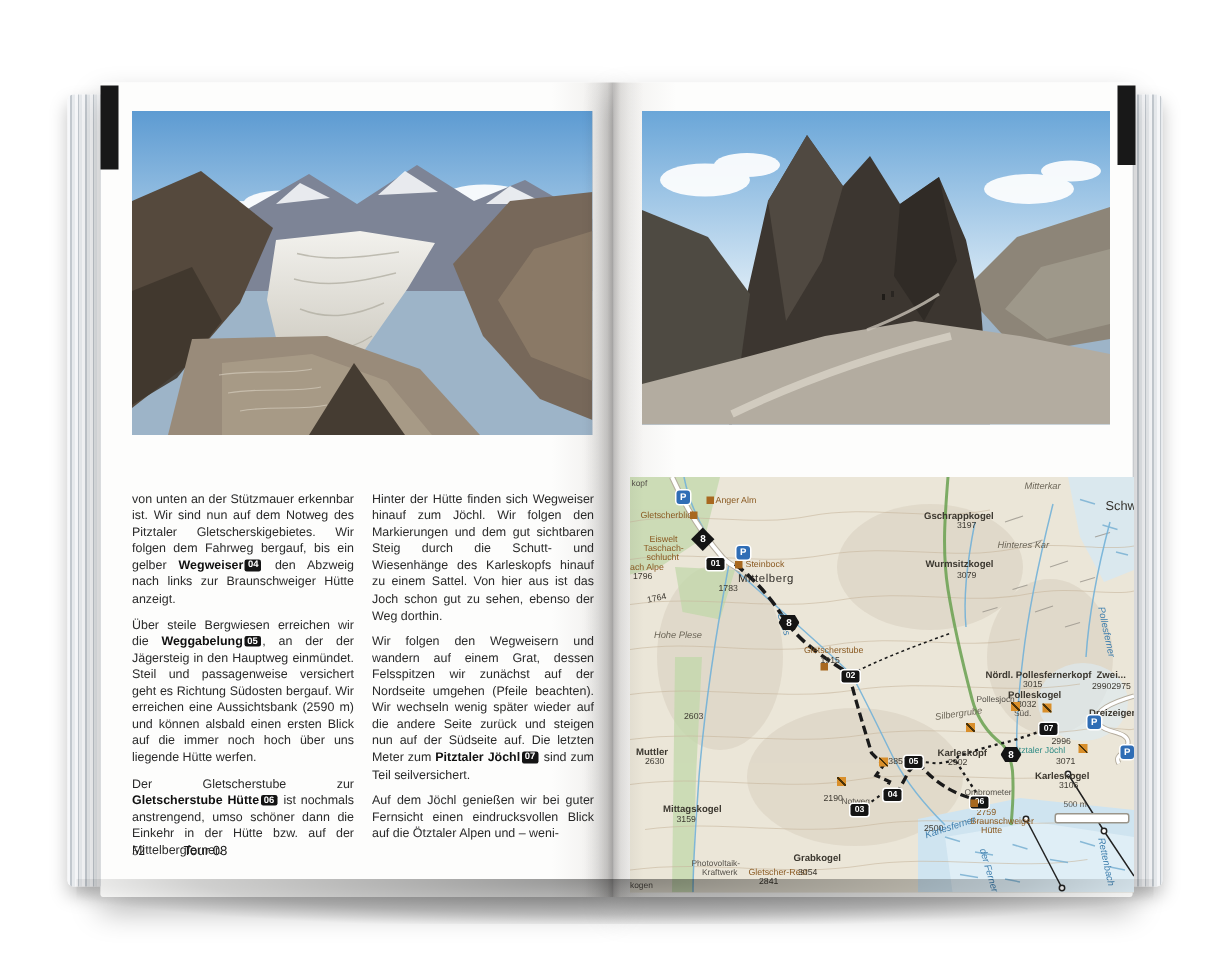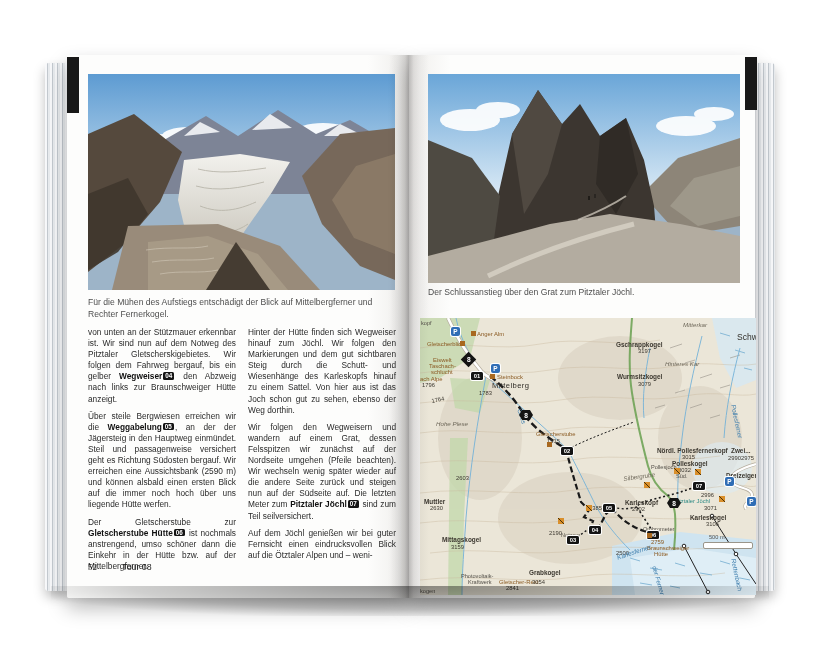--- a/index.html
+++ b/index.html
@@ -116,21 +116,20 @@
           <polygon points="40,152 130,150 192,172 232,216 24,216" fill="#998b7a"></polygon>
           <polygon points="60,168 120,162 170,180 200,216 60,216" fill="#a99b87" opacity=".9"></polygon>
           <polygon points="118,216 148,168 182,216" fill="#453c32"></polygon>
           <g stroke="#cfc6b6" stroke-width=".8" fill="none" opacity=".8">
             <path d="M58,176 C84,172 102,176 120,172"></path>
               <path d="M64,188 C88,184 108,188 126,184"></path>
             <path d="M72,200 C94,196 112,200 130,196"></path>
           </g>
         </svg>
       </div>
-      <div class="caption" style="left:21px;top:242px;width:307px;">Für die Mühen des Aufstiegs entschädigt der Blick auf Mittelbergferner und Rechter Fernerkogel.</div>
 
       <div class="cols" style="left:0;top:272px;">
         <div class="col" style="left:21px;">
             <p class="para"><span>von unten an der Stützmauer erkennbar ist. Wir sind nun auf dem Notweg des Pitztaler Gletscherskigebietes. Wir folgen dem Fahrweg bergauf, bis ein gelber </span><span class="bold">Wegweiser</span><span class="tbadge">04</span><span> den Abzweig nach links zur Braunschweiger Hütte anzeigt.</span></p>
             <p class="para"><span>Über steile Bergwiesen erreichen wir die </span><span class="bold">Weggabelung</span><span class="tbadge">05</span><span>, an der der Jägersteig in den Hauptweg einmündet. Steil und passagenweise versichert geht es Richtung Südosten bergauf. Wir erreichen eine Aussichtsbank (2590 m) und können alsbald einen ersten Blick auf die immer noch hoch über uns liegende Hütte werfen.</span></p>
             <p class="para"><span>Der Gletscherstube zur </span><span class="bold">Gletscherstube Hütte</span><span class="tbadge">06</span><span> ist nochmals anstrengend, umso schöner dann die Einkehr in der Hütte bzw. auf der Mittelbergferner.</span></p>
           </div>
         <div class="col" style="left:181px;">
             <p class="para"><span>Hinter der Hütte finden sich Wegweiser hinauf zum Jöchl. Wir folgen den Markierungen und dem gut sichtbaren Steig durch die Schutt- und Wiesenhänge des Karleskopfs hinauf zu einem Sattel. Von hier aus ist das Joch schon gut zu sehen, ebenso der Weg dorthin.</span></p>
             <p class="para"><span>Wir folgen den Wegweisern und wandern auf einem Grat, dessen Felsspitzen wir zunächst auf der Nordseite umgehen (Pfeile beachten). Wir wechseln wenig später wieder auf die andere Seite zurück und steigen nun auf der Südseite auf. Die letzten Meter zum </span><span class="bold">Pitztaler Jöchl</span><span class="tbadge">07</span><span> sind zum Teil seilversichert.</span></p>
@@ -166,21 +165,20 @@
           <polygon points="110,16 134,50 120,100 96,140 84,60" fill="#534c44" opacity=".85"></polygon>
           <polygon points="172,62 198,44 210,100 188,140 168,110" fill="#2e2924" opacity=".85"></polygon>
           <polygon points="0,209 0,66 44,84 72,122 60,209" fill="#4e4a42"></polygon>
           <polygon points="0,209 0,182 62,166 122,150 182,140 252,150 312,162 312,209" fill="#b3aca0"></polygon>
           <path d="M60,202 C110,178 158,162 206,150" stroke="#d4cec2" stroke-width="5" fill="none" opacity=".9"></path>
           <path d="M150,146 C170,138 186,130 198,122" stroke="#c8c2b6" stroke-width="2" fill="none" opacity=".8"></path>
           <rect x="160" y="122" width="2" height="4" fill="#1f1c18"></rect>
           <rect x="166" y="120" width="2" height="4" fill="#2a2622"></rect>
         </svg>
       </div>
-      <div class="caption" style="left:19px;top:232px;width:312px;">Der Schlussanstieg über den Grat zum Pitztaler Jöchl.</div>
 
       <div class="map">
         <svg width="336" height="277" viewBox="0 0 336 277">
           <rect width="336" height="277" fill="#ebe6d8"></rect>
           <g fill="#d8cfbf" opacity=".55">
             <ellipse cx="60" cy="120" rx="42" ry="62"></ellipse>
               <ellipse cx="200" cy="60" rx="62" ry="42"></ellipse>
             <ellipse cx="150" cy="200" rx="72" ry="46"></ellipse>
               <ellipse cx="280" cy="120" rx="42" ry="52"></ellipse>
           </g>

